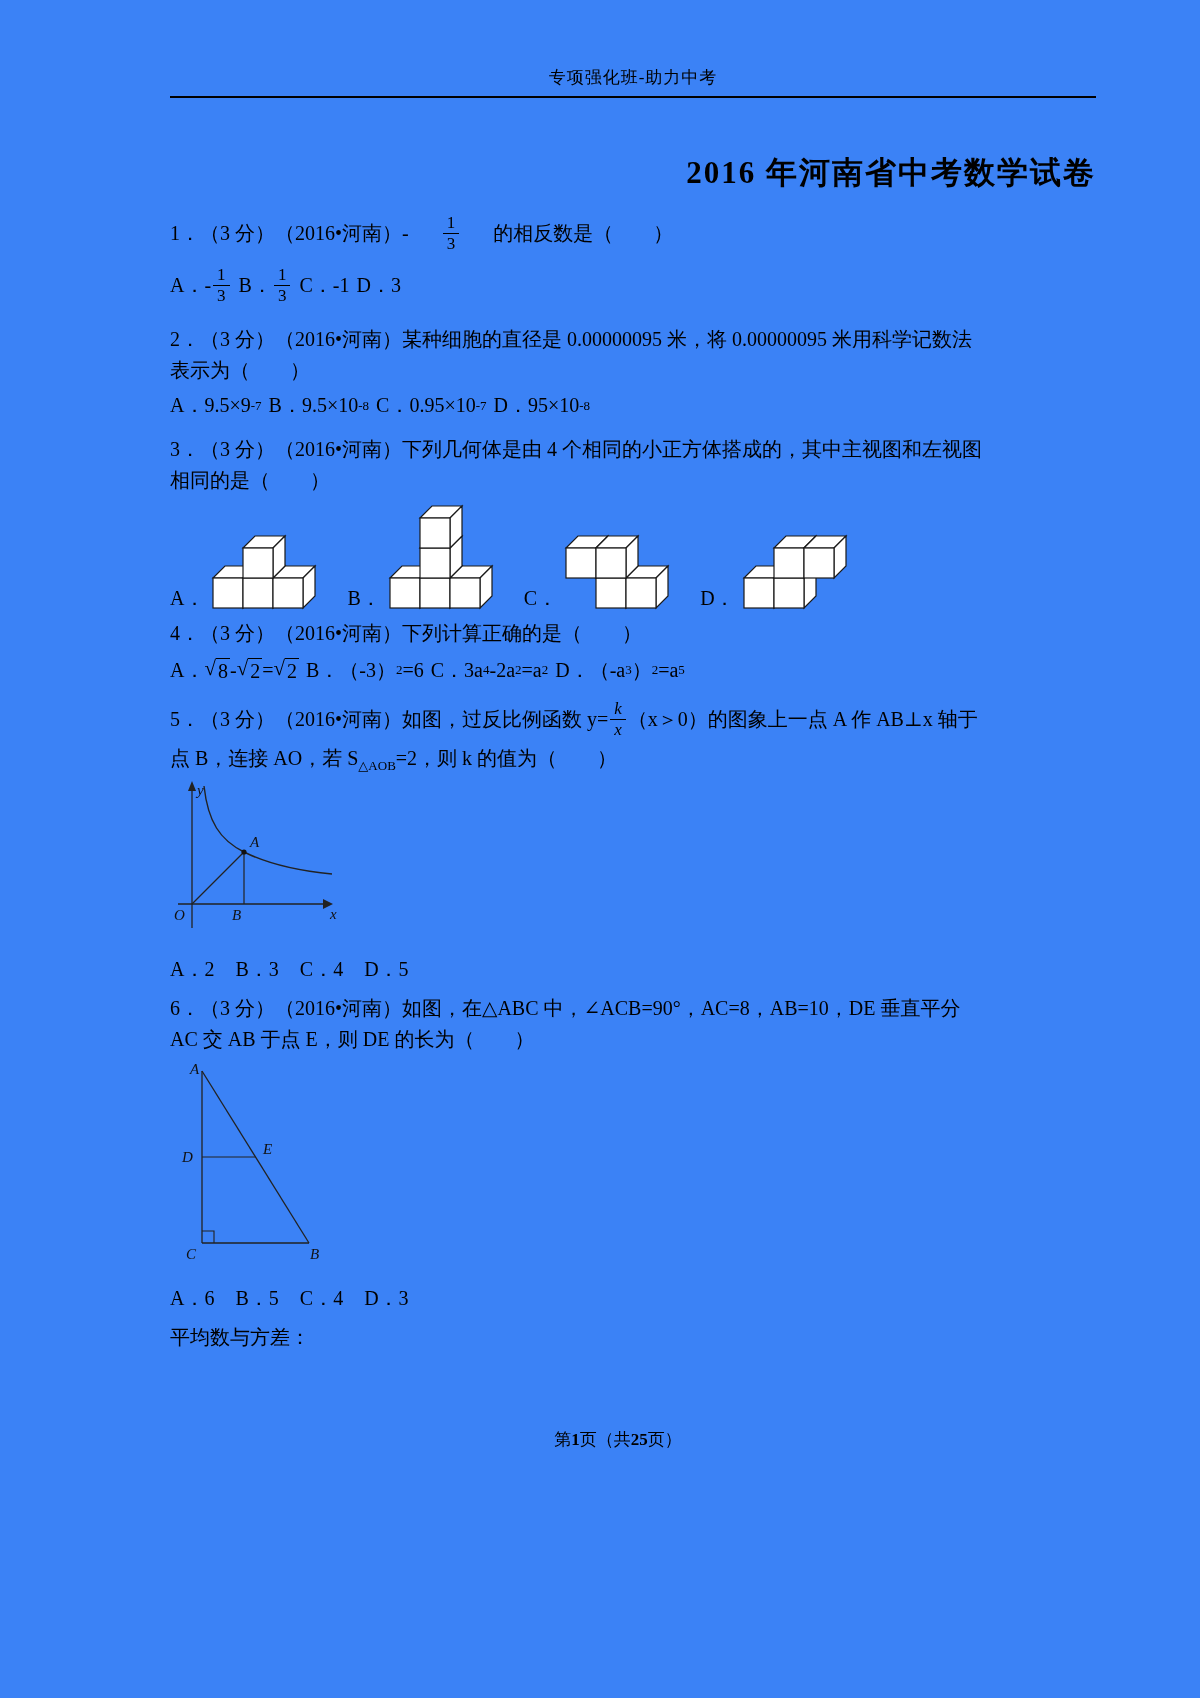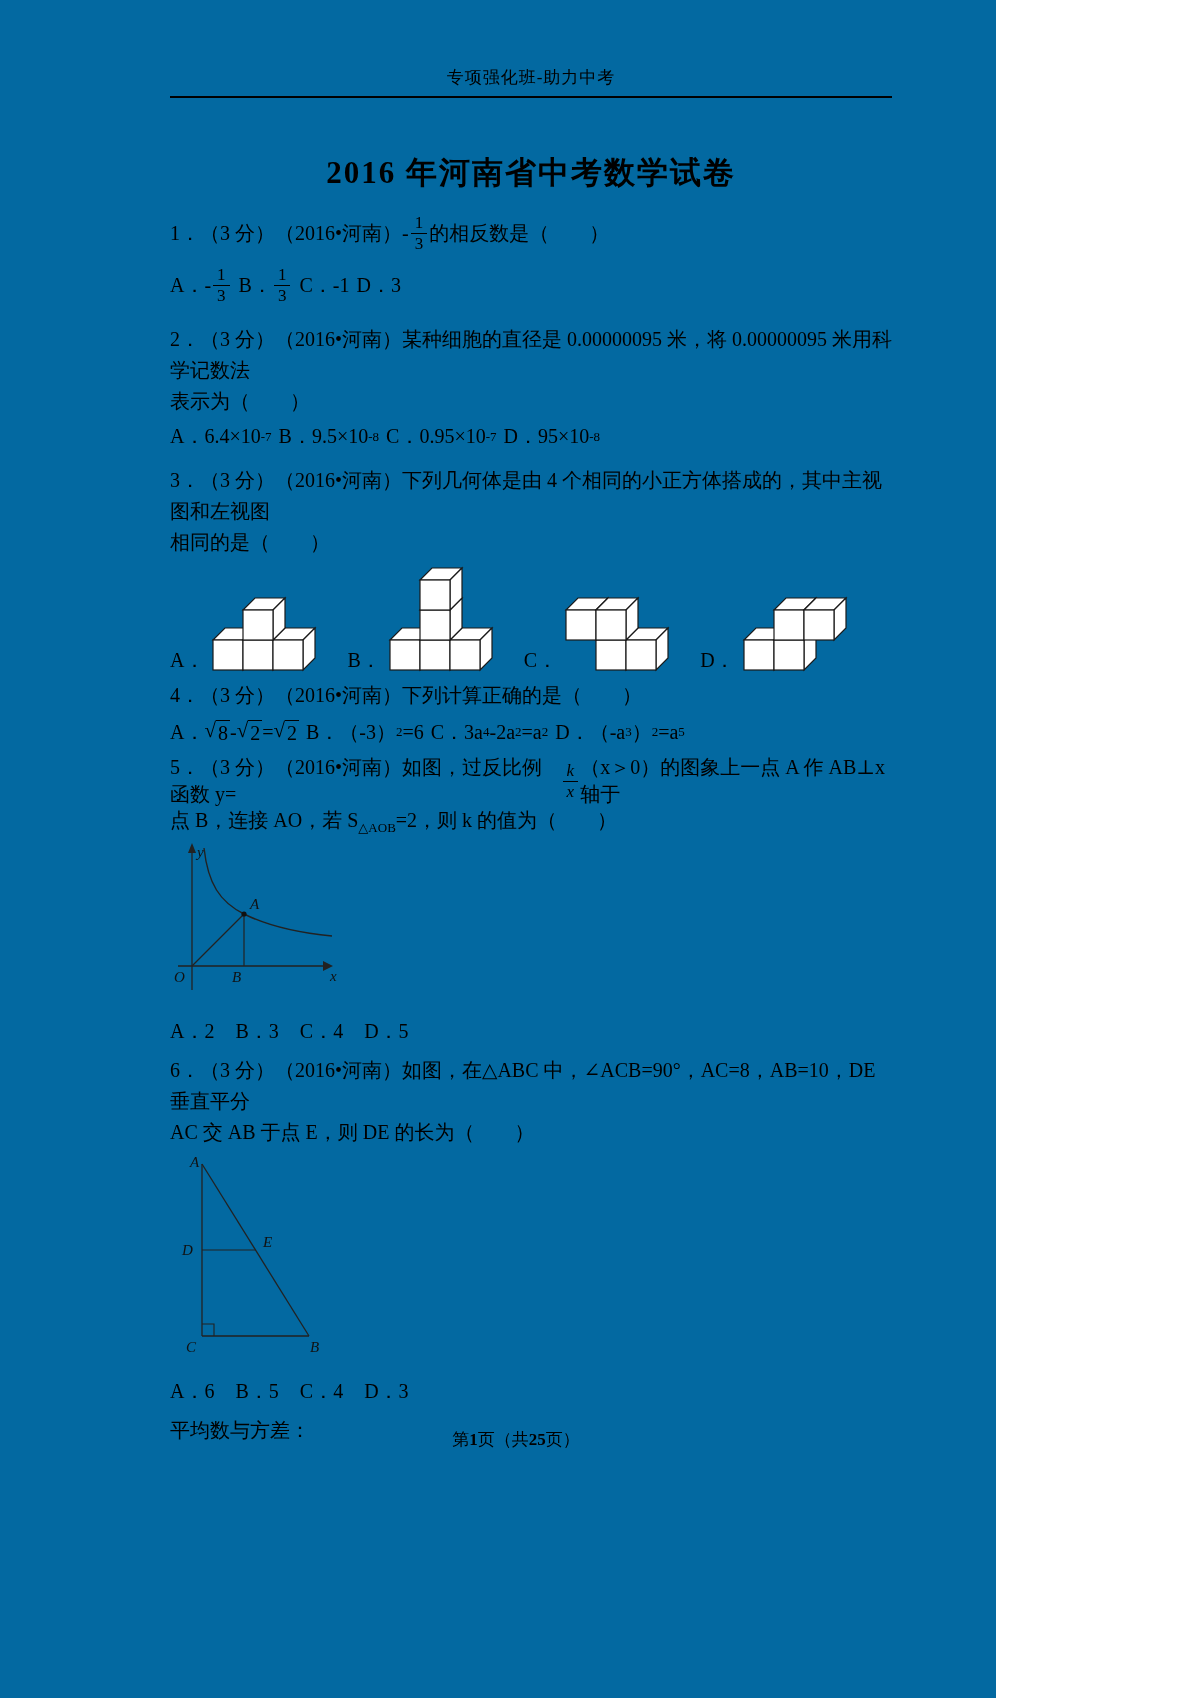--- a/index.html
+++ b/index.html
@@ -1,30 +1,30 @@
 <!DOCTYPE html>
 <html><head>
 <meta charset="utf-8">
 <style>
   * { margin:0; padding:0; box-sizing:border-box; }
   html,body { background:#fff; }
   body { font-family:"Liberation Serif","DejaVu Serif",serif; color:#000; }
-  .page { width:996px; height:1698px; position:relative; padding:66px 104px 0 170px;
-          font-size:20px; overflow:hidden; background:#0369a1; }
+  .page { width:1200px; height:1698px; position:relative; padding:66px 104px 0 170px;
+          font-size:20px; overflow:hidden; background:#3b82f6; }
 
   .header { text-align:center; font-size:17px; padding-bottom:7px; border-bottom:2px solid #000; letter-spacing:1px; }
-  .title { margin-top:54px; font-size:31px; font-weight:700; text-align:center; letter-spacing:2px; }
+  .title { margin-top:54px; font-size:31px; font-weight:700; text-align:right; letter-spacing:2px; }
   .sec { margin-top:46px; font-size:21px; font-weight:700; line-height:29px; }
 
   .line { line-height:31px; }
   .mt14 { margin-top:14px; } .mt10 { margin-top:16px; } .mt8 { margin-top:8px; }
   .mt6 { margin-top:13px; } .mt4 { margin-top:4px; }
 
   .mline { display:flex; align-items:center; flex-wrap:nowrap; }
-  .h50 { height:50px; } .h46 { height:46px; }
+  .h50 { height:50px;gap:32px; } .h46 { height:46px; }
 
   .optrow { display:flex; align-items:center; column-gap:21px; }
   .optrow.tight { column-gap:7px; }
   .opt { display:inline-flex; align-items:center; white-space:nowrap; }
 
   .frac { display:inline-flex; flex-direction:column; text-align:center; font-size:17px;
           line-height:1.15; margin:0 2px; vertical-align:middle; }
   .frac .fn { padding:0 4px; display:block; }
   .frac .fd { padding:0 4px; display:block; border-top:1.2px solid #000; }
   .it { font-style:italic; }
@@ -96,21 +96,21 @@
     <span class="opt">C．-1</span>
     <span class="opt">D．3</span>
   </div>
 
   <div class="mt10">
     <div class="line">2．（3 分）（2016•河南）某种细胞的直径是 0.00000095 米，将 0.00000095 米用科学记数法</div>
     <div class="line">表示为（　　）</div>
   </div>
   <div class="optrow tight line mt4">
     <span class="opt">
-        <span>A．6.4×10</span>
+        <span>A．9.5×9</span>
         <sup>-7</sup>
       </span>
     <span class="opt">
         <span>B．9.5×10</span>
         <sup>-8</sup>
       </span>
     <span class="opt">
         <span>C．0.95×10</span>
         <sup>-7</sup>
       </span>

